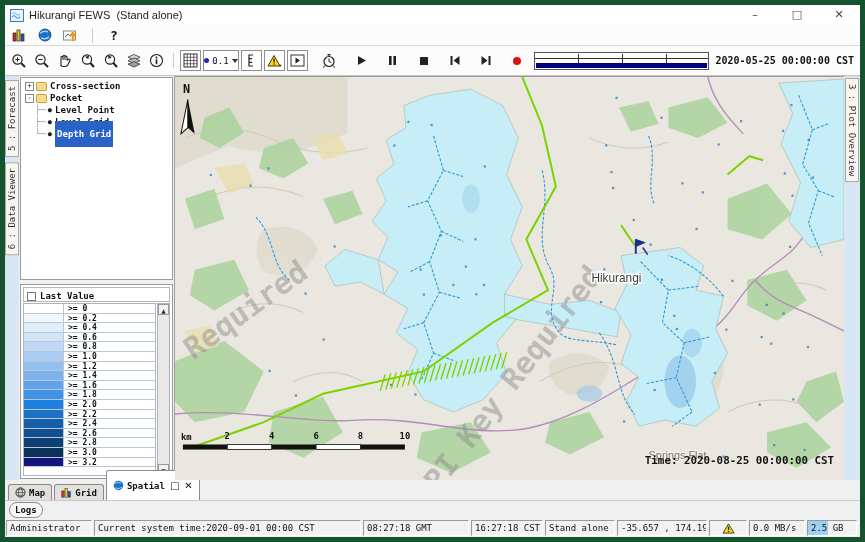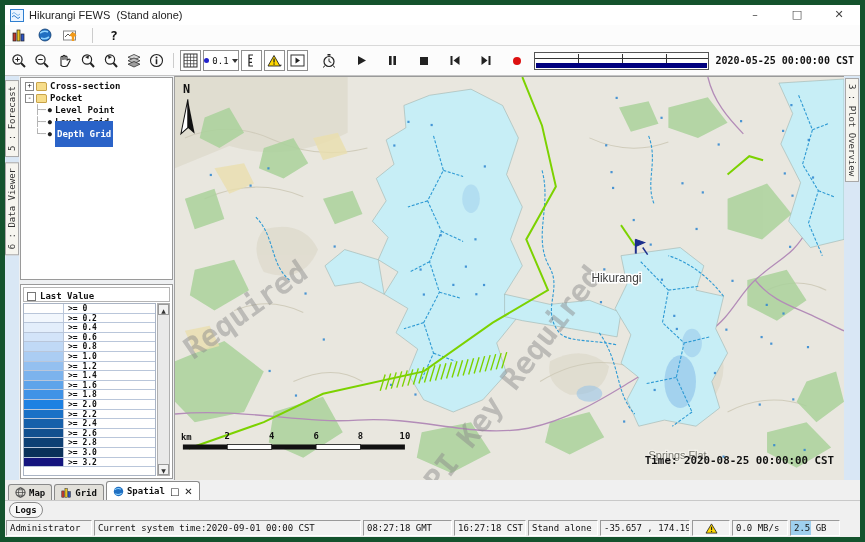--- a/index.html
+++ b/index.html
@@ -60,21 +60,21 @@
   .legend-label{flex:1;font:bold 8px/9px "DejaVu Sans Mono",monospace;padding-left:4px;white-space:pre}
   .legend-scroll{width:13px;display:flex;flex-direction:column;border:1px solid #b0b0b0;background:#e9e9e9;margin-left:1px;flex:none}
   .scroll-btn{height:11px;font:6px/11px "DejaVu Sans",sans-serif;text-align:center;border:1px solid #9a9a9a;background:#f2f2f2;color:#333;flex:none}
   .scroll-track{flex:1}
   
   .map-area{flex:1;position:relative;border-top:1px solid #9a9a9a;min-width:0;background:#e9e7df}
   .map-area svg{display:block;width:100%;height:100%}
   
   .bottom-tabs{height:20px;display:flex;align-items:flex-end;padding-left:3px;gap:2px;background:#f0f0f0;flex:none}
   .btab{height:16px;display:flex;align-items:center;gap:3px;padding:0 6px;border:1px solid #8a8a8a;border-bottom:none;background:#e2e0da;font:bold 9px "DejaVu Sans Mono",monospace;border-radius:3px 3px 0 0}
-  .btab.active{background:#fff;height:19px}
+  .btab.active{background:#fff;height:30px}
   .tab-ctl{font:bold 10px "DejaVu Sans",sans-serif;color:#222;margin-left:2px}
   .logs-row{height:19px;background:#f0f0f0;display:flex;align-items:center;padding-left:4px;border-top:1px solid #c9c9c9;flex:none}
   .logs-btn{border:1px solid #8a8a8a;background:#f7f7f7;font:bold 9px "DejaVu Sans Mono",monospace;padding:2px 5px;border-radius:8px}
   .statusbar{height:18px;display:flex;gap:2px;padding:1px;background:#f0f0f0;font:9px "DejaVu Sans Mono",monospace;flex:none}
   .scell{border:1px solid;border-color:#9a9a9a #fff #fff #9a9a9a;display:flex;align-items:center;padding-left:3px;background:#f2f2f2;overflow:hidden;white-space:pre;flex:none}
   .scell.center{justify-content:center;padding-left:0}
   .mem{background:linear-gradient(90deg,#9fd0ef 0 20px,#f2f2f2 20px)}
   .map text{font-family:"DejaVu Sans Mono",monospace}
   .map text.place{font-family:"Liberation Sans",sans-serif}
 </style>
@@ -590,21 +590,21 @@
     </span>
   </div>
 
   <div class="logs-row">
     <span class="logs-btn">Logs</span>
   </div>
 
   <div class="statusbar">
     <span class="scell" style="width:86px">Administrator</span>
     <span class="scell" style="width:267px">Current system time:2020-09-01 00:00 CST</span>
-    <span class="scell" style="width:89px">08:27:18 GMT</span>
+    <span class="scell" style="width:106px">08:27:18 GMT</span>
     <span class="scell" style="width:72px">16:27:18 CST</span>
     <span class="scell" style="width:70px">Stand alone</span>
     <span class="scell" style="width:90px">-35.657 , 174.199</span>
     <span class="scell center" style="width:38px">
       <svg width="13" height="11" viewBox="0 0 14 12">
           <path d="M7,1 L13,11 H1Z" fill="#ffd800" stroke="#222" stroke-width=".9"></path>
           <rect x="6.4" y="4" width="1.3" height="3.6" fill="#222"></rect>
           <rect x="6.4" y="8.6" width="1.3" height="1.3" fill="#222"></rect>
         </svg>
     </span>

